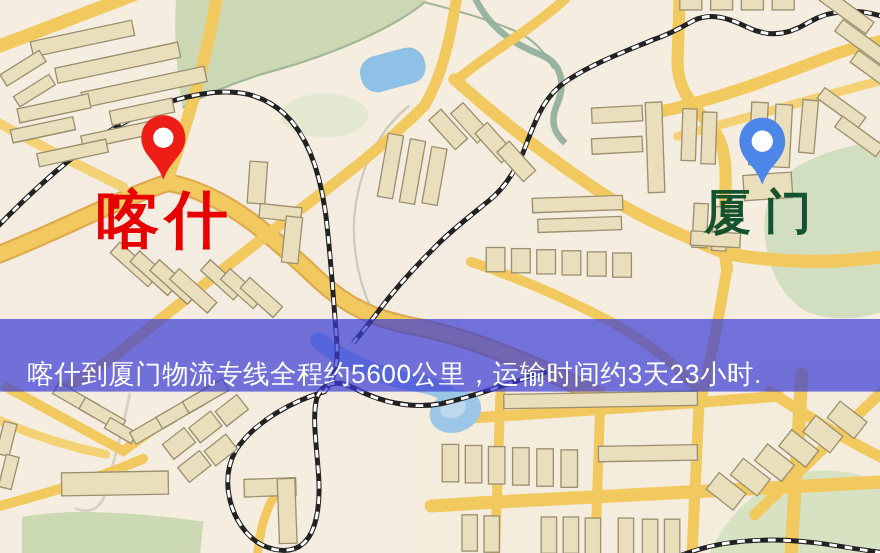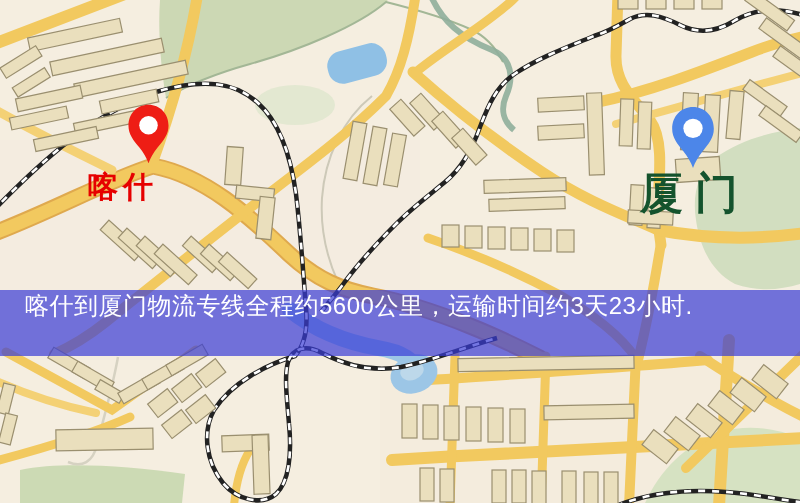--- a/index.html
+++ b/index.html
@@ -1,24 +1,24 @@
 <!DOCTYPE html>
 <html><head>
 <meta charset="utf-8">
 <style>
   html,body{margin:0;padding:0;background:#e8e8e8;}
   #stage{position:relative;width:800px;height:503px;overflow:hidden;
          font-family:"Liberation Sans",sans-serif;}
   #map-svg{position:absolute;left:0;top:0;}
   .city-label{position:absolute;font-weight:700;line-height:1;white-space:nowrap;
               font-family:"Liberation Sans",sans-serif;}
-  #kashgar-label{left:88px;top:172px;font-size:30px;letter-spacing:5px;color:#e60000;}
+  #kashgar-label{left:88px;top:172px;font-size:57px;letter-spacing:5px;color:#e60000;}
   #xiamen-label{left:640px;top:172px;font-size:43px;letter-spacing:12px;color:#14532d;}
   #info-banner{position:absolute;left:0;top:290px;width:800px;height:66px;
-               background:rgba(57,60,214,0.70);display:flex;align-items:flex-start;}
+               background:rgba(57,60,214,0.70);display:flex;align-items:flex-end;}
   #banner-text{color:#ffffff;font-size:24px;padding-left:25px;letter-spacing:0.5px;
                white-space:nowrap;}
   .pin{position:absolute;}
   #red-pin{left:127px;top:103px;}
   #blue-pin{left:669px;top:106px;}
 </style>
 </head>
 <body>
 
 <div id="stage">

